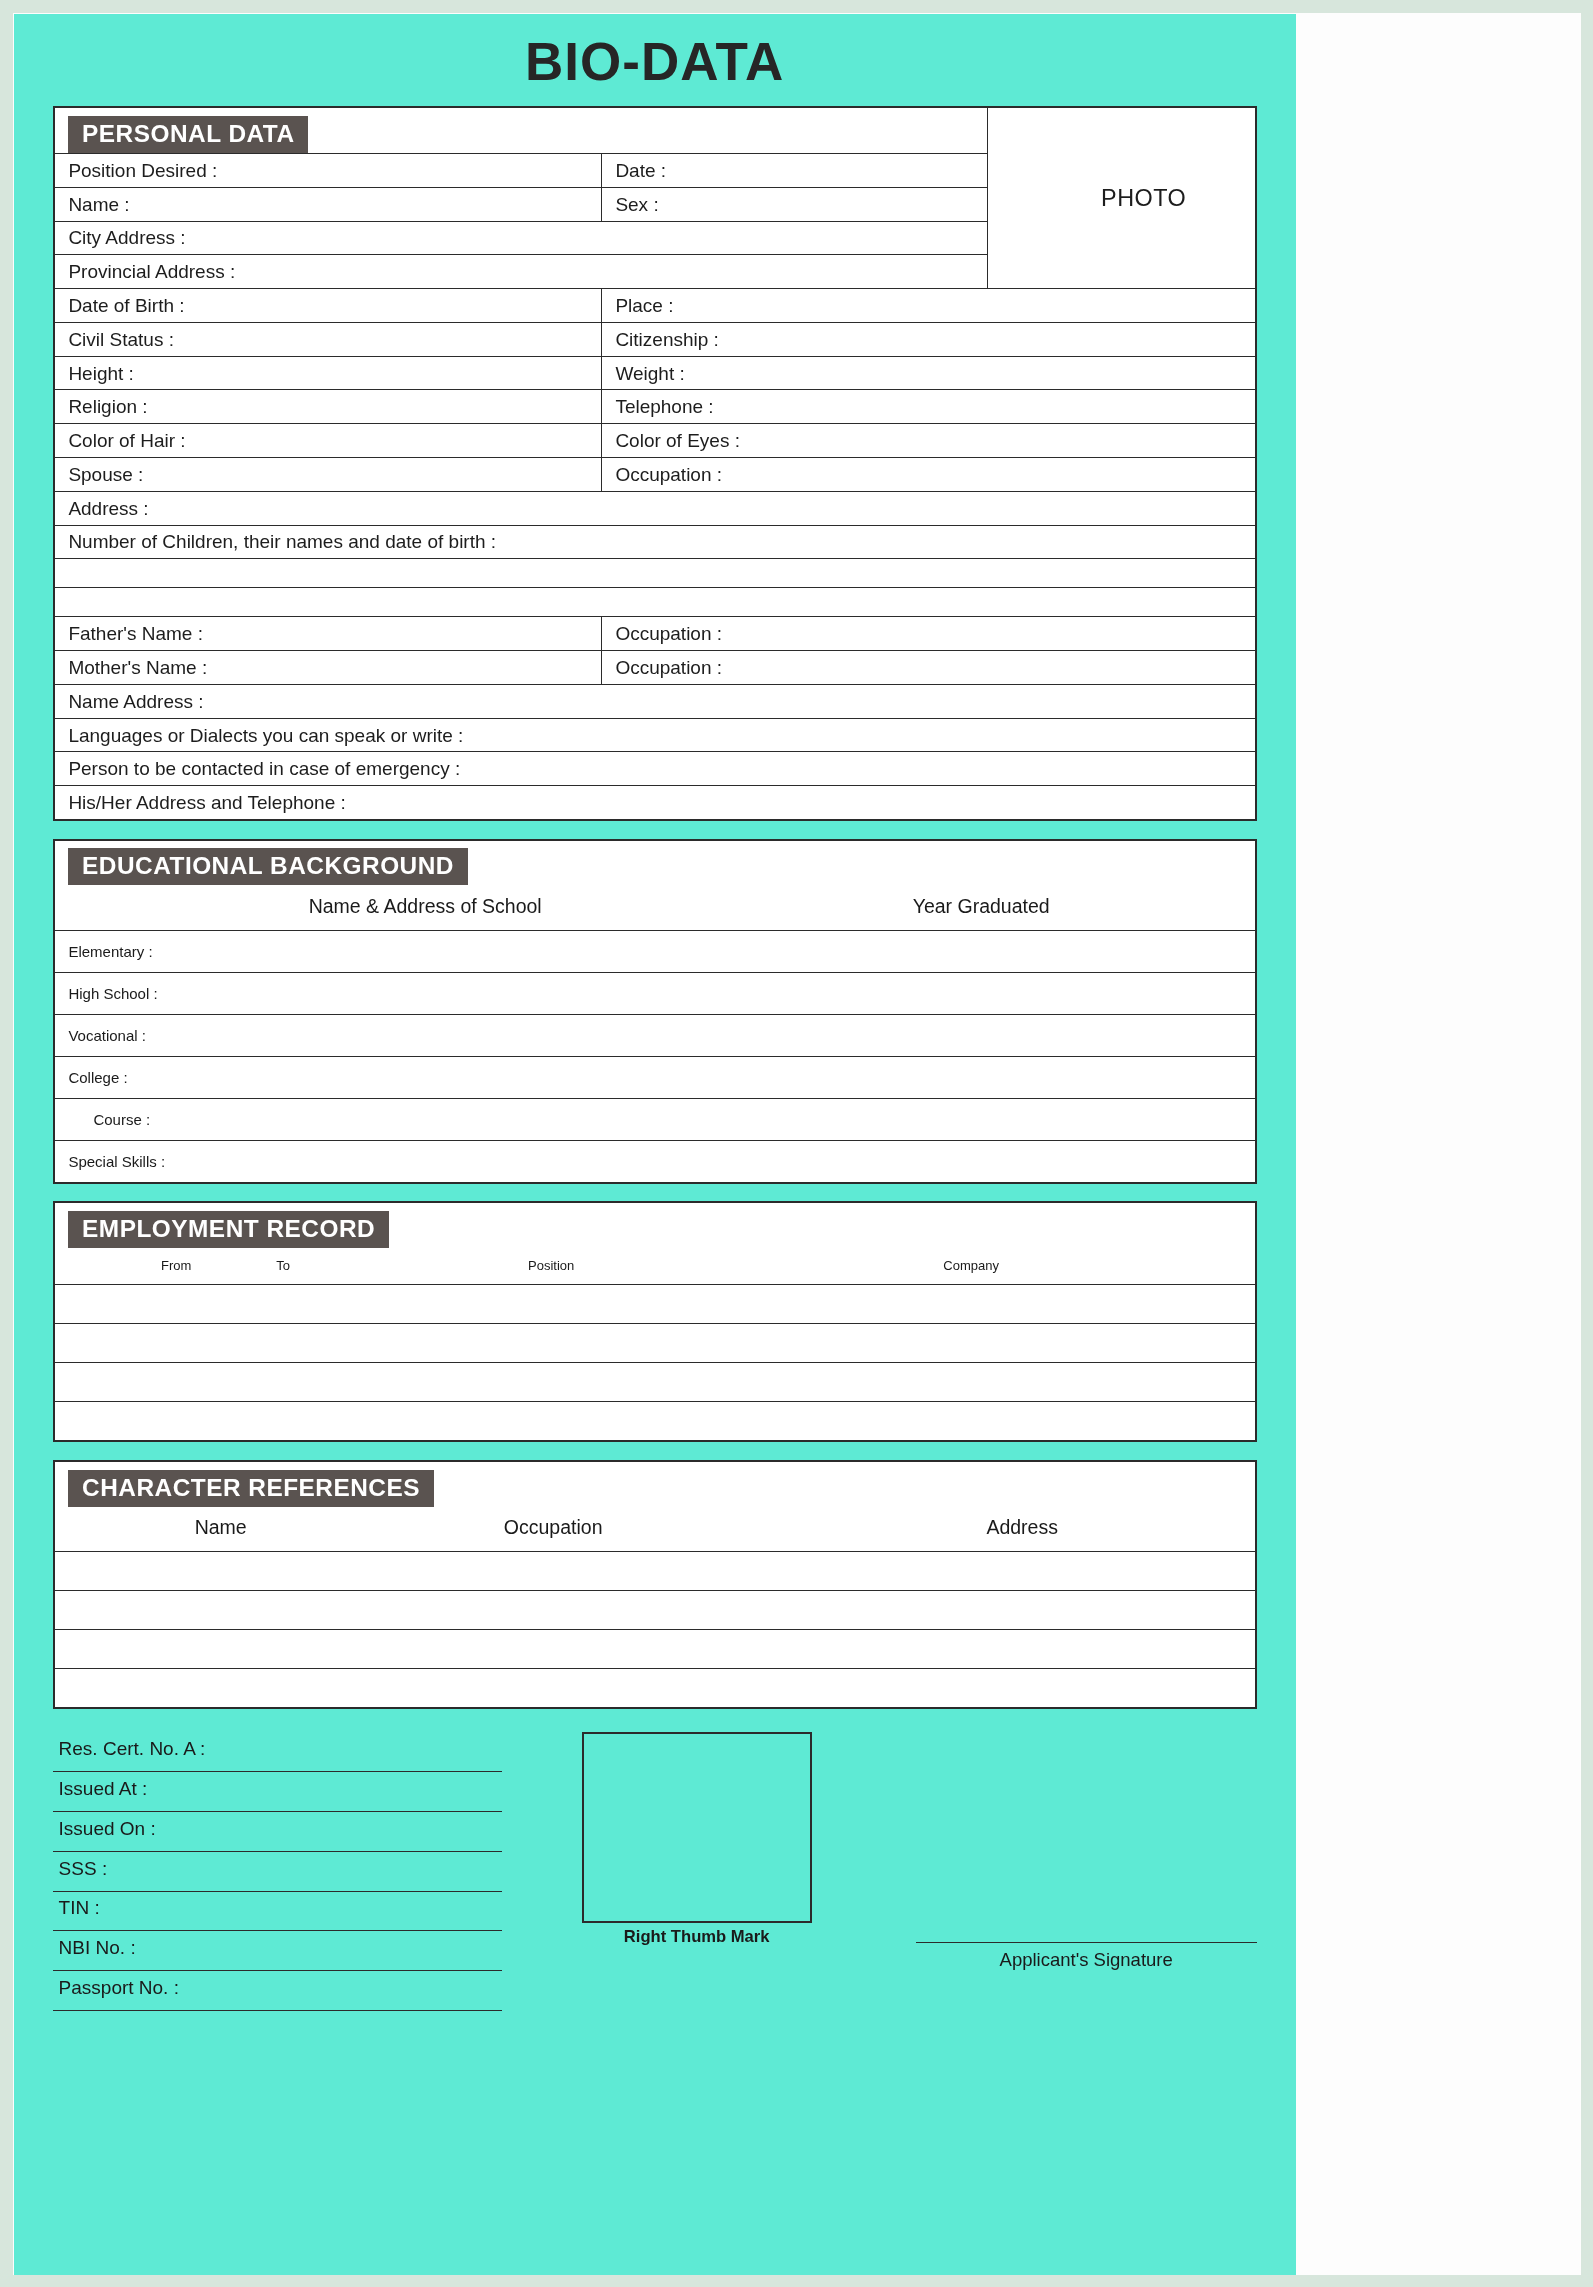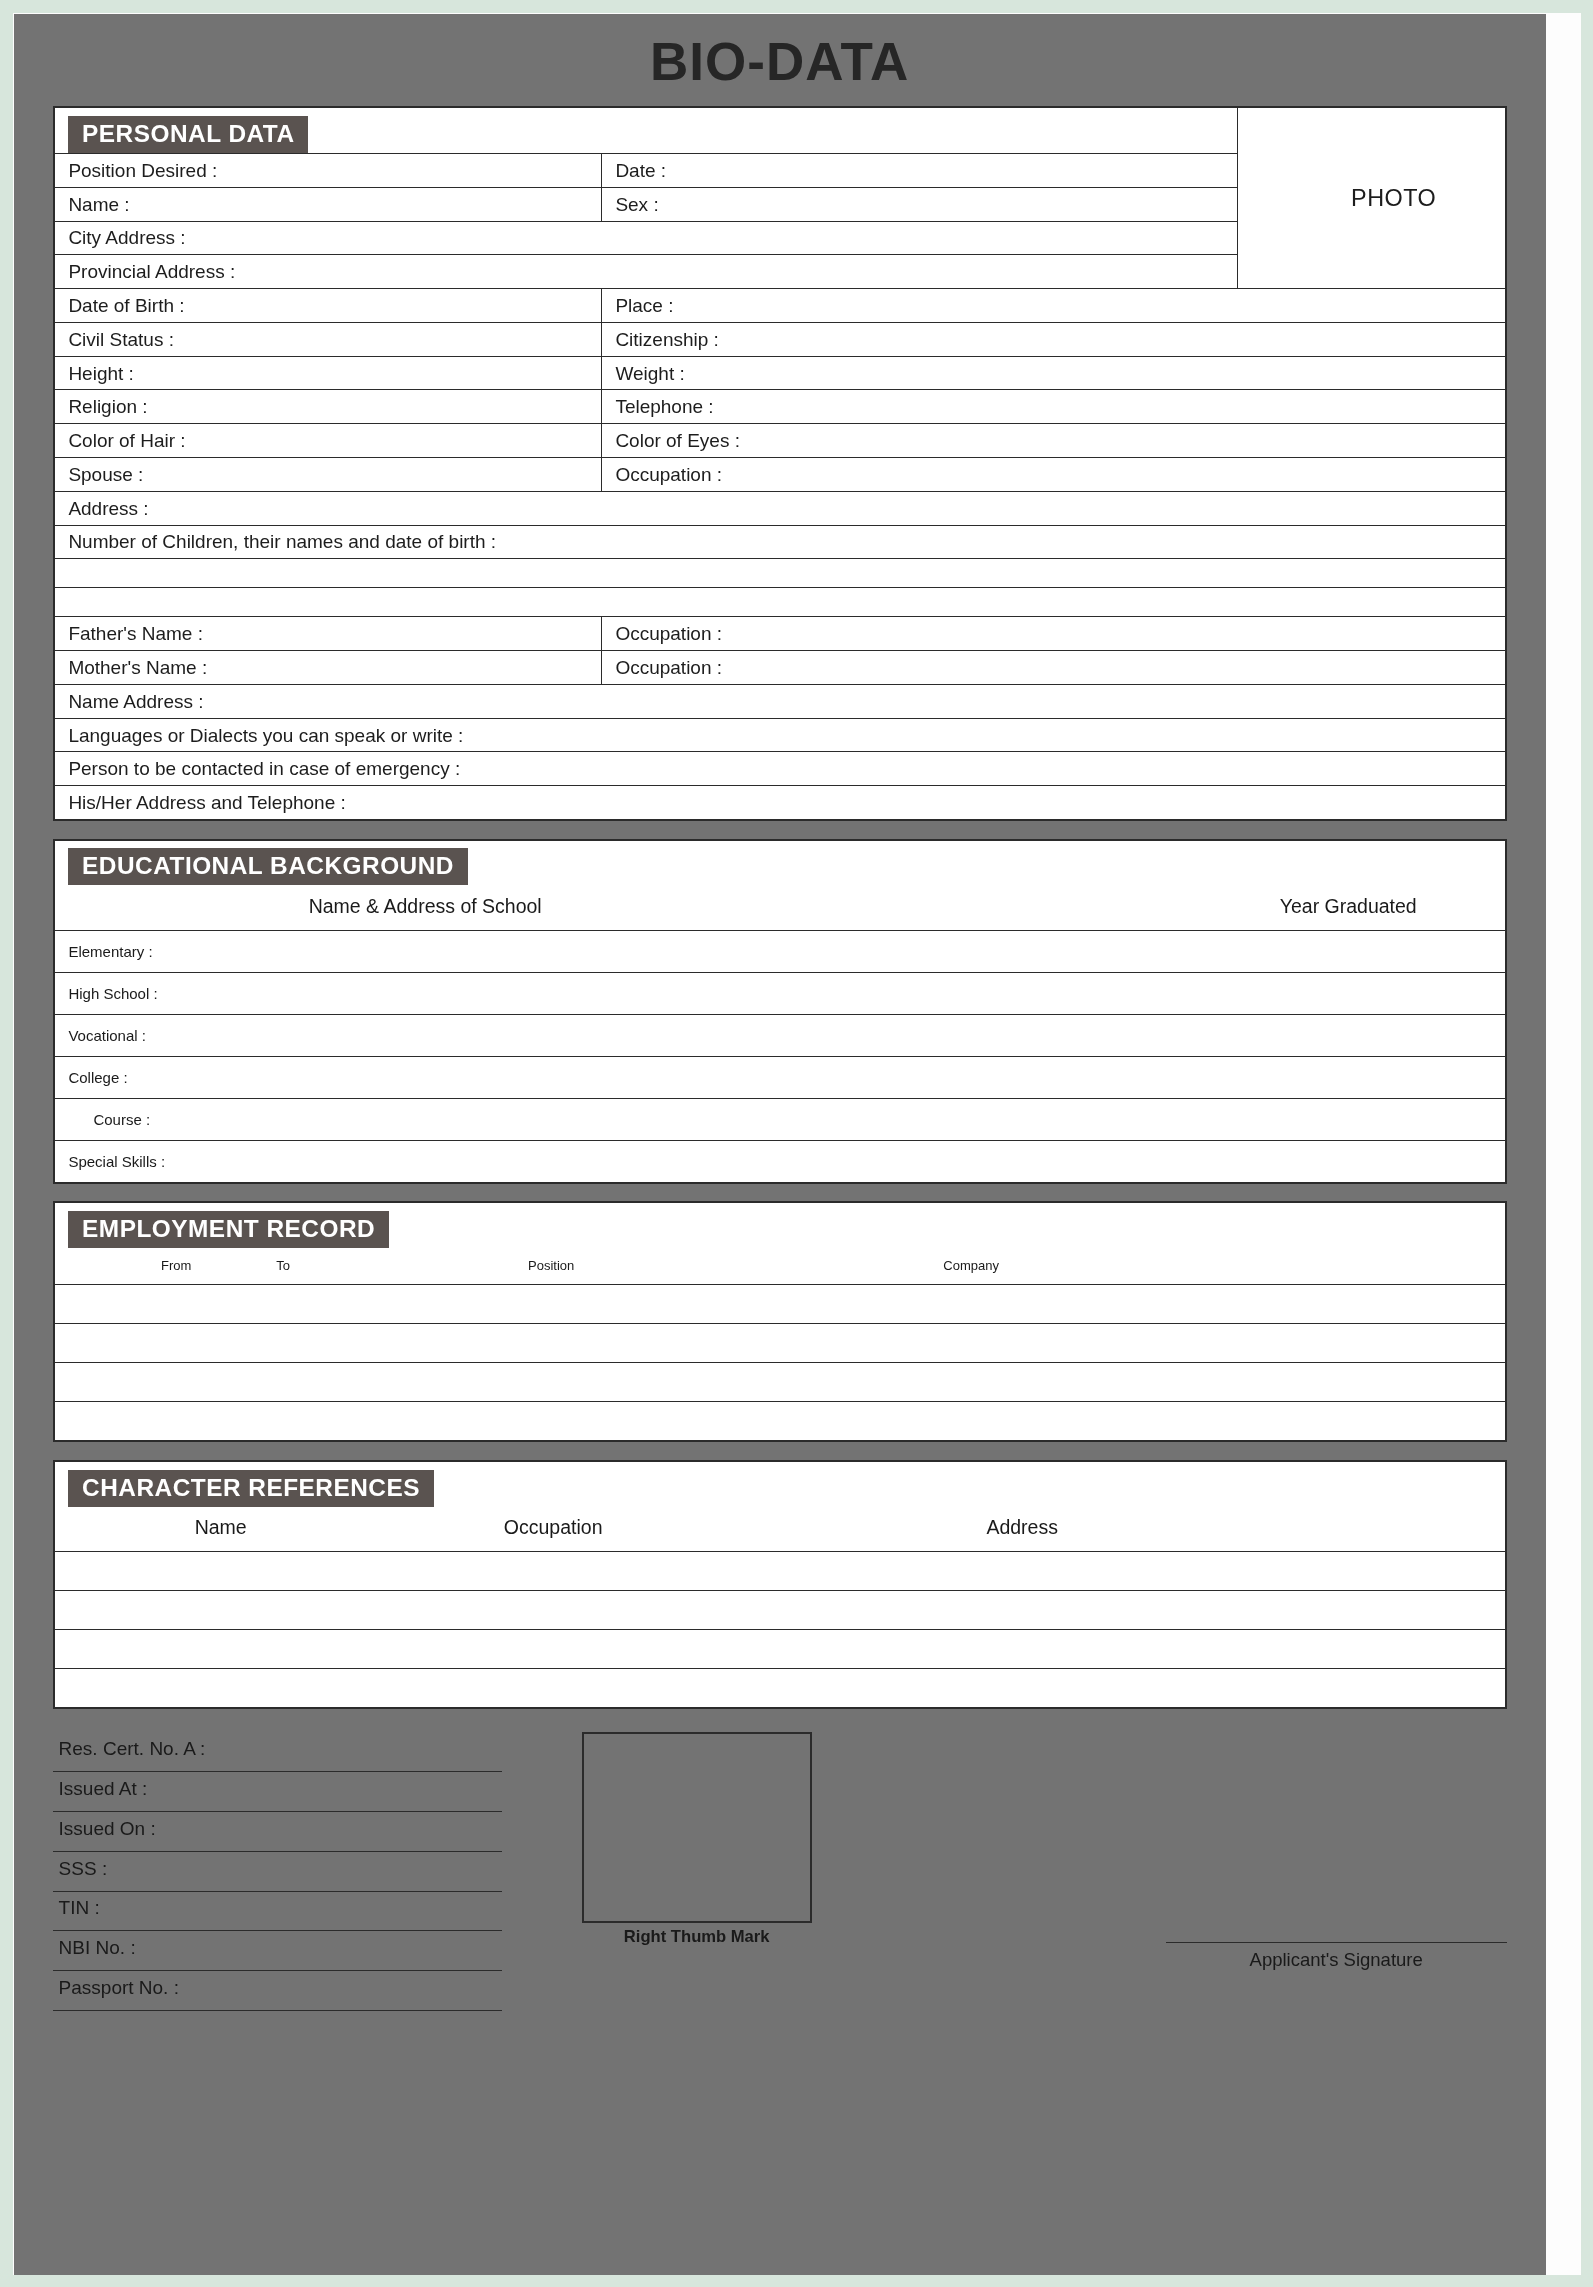--- a/index.html
+++ b/index.html
@@ -24,23 +24,23 @@
   .scan-border {
     position: absolute;
     left: 0; top: 0; right: 0; bottom: 0;
     border: 13.7px solid #d7e6dc;
     box-sizing: border-box;
     pointer-events: none;
   }
   .sheet {
     position: absolute;
     left: 13.7px; top: 13.7px;
-    width: 1532px;
+    width: 1282px;
     height: 2261px;
-    background: #737373;
+    background: #5eead4;
     box-sizing: border-box;
     padding: 9.8px 39px 0 39px;
   }
 
   .doc-title {
     text-align: center;
     font-size: 53px;
     font-weight: bold;
     letter-spacing: 1px;
     color: #262626;
@@ -116,21 +116,21 @@
     display: flex;
     font-size: 19.5px;
     padding: 9.8px 0 11.7px 0;
   }
   .edu-head .h1 {
     width: 741px;
     text-align: center;
   }
   .edu-head .h2 {
     flex: 1;
-    text-align: right;
+    text-align: center;
     padding-right: 88px;
   }
   .edu-row {
     border-top: 1.5px solid #2b2b2b;
     height: 41px;
     display: flex;
     align-items: center;
     padding-left: 13.7px;
     font-size: 15px;
   }

